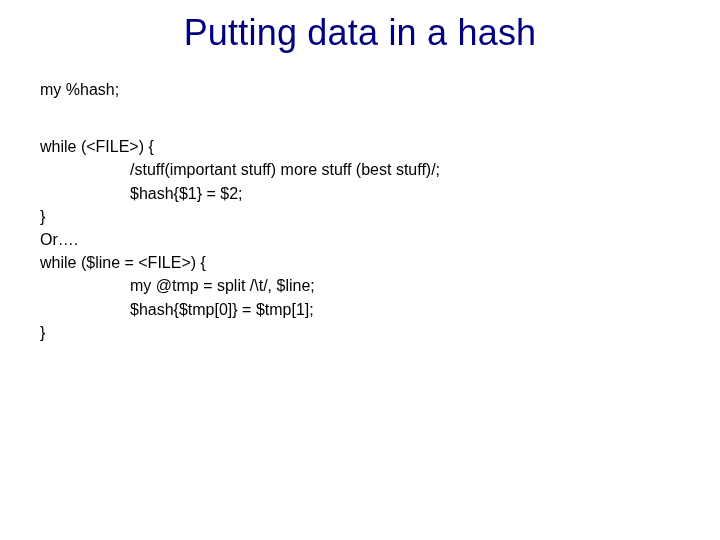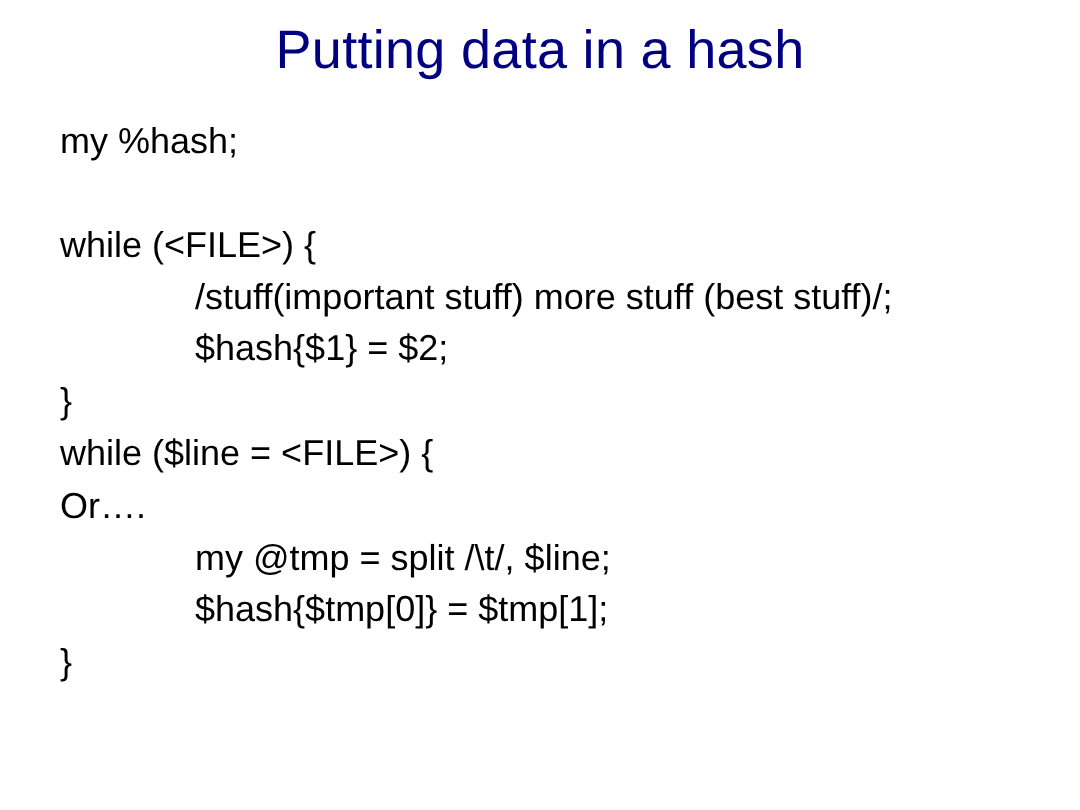--- a/index.html
+++ b/index.html
@@ -19,21 +19,21 @@
   }
   .title {
     text-align: center;
     font-size: 36px;
     font-weight: 400;
     color: #000080;
     margin: 0 0 24px 0;
     letter-spacing: 0.2px;
   }
   .body {
-    font-size: 24px;
+    font-size: 16px;
     line-height: 1.45;
     color: #000000;
   }
   .line {
     white-space: pre;
   }
   .indent {
     padding-left: 90px;
   }
   .gap {
@@ -46,19 +46,19 @@
 <div class="slide">
   <h1 class="title">Putting data in a hash</h1>
 
   <div class="body">
     <div class="line">my %hash;</div>
     <div class="gap"></div>
     <div class="line">while (&lt;FILE&gt;) {</div>
     <div class="line indent">/stuff(important stuff) more stuff (best stuff)/;</div>
     <div class="line indent">$hash{$1} = $2;</div>
     <div class="line">}</div>
+    <div class="line">Or….</div>
     <div class="line">while ($line = &lt;FILE&gt;) {</div>
-    <div class="line">Or….</div>
     <div class="line indent">my @tmp = split /\t/, $line;</div>
     <div class="line indent">$hash{$tmp[0]} = $tmp[1];</div>
     <div class="line">}</div>
   </div>
 </div>
 
 </body></html>

